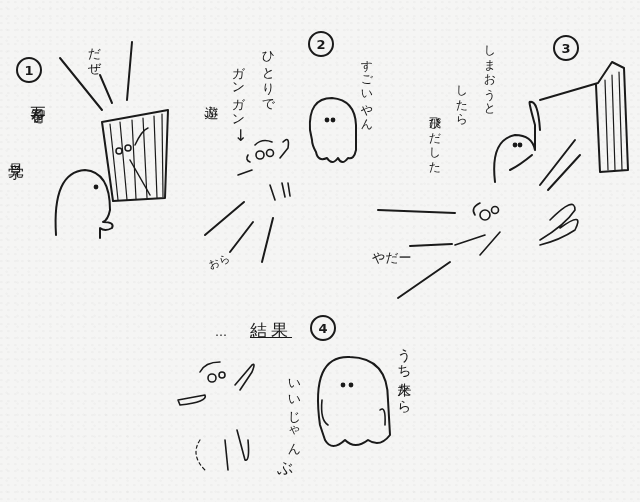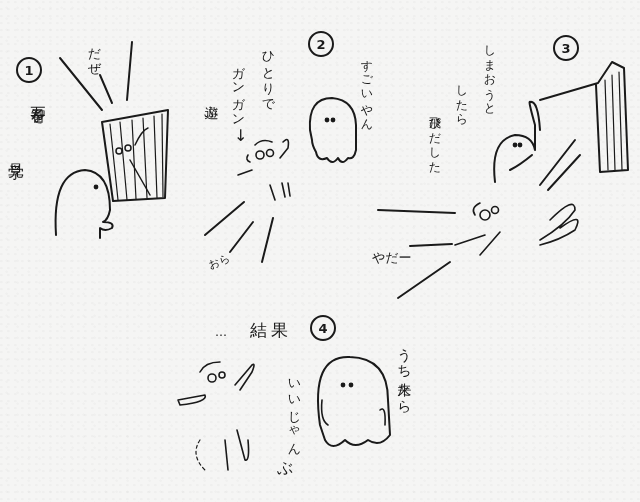--- a/index.html
+++ b/index.html
@@ -122,16 +122,16 @@
 <div class="ht" style="left:234px;top:128px;font-size:16px;">↓</div>
 <div class="vt" style="left:361px;top:52px;font-size:12px;">すごいやん</div>
 <div class="ht" style="left:208px;top:256px;font-size:11px;transform:rotate(-20deg);">おら</div>
 
 <div class="vt" style="left:484px;top:36px;font-size:12px;">しまおうと</div>
 <div class="vt" style="left:456px;top:76px;font-size:12px;">したら</div>
 <div class="vt" style="left:429px;top:108px;font-size:12px;">飛びだした</div>
 <div class="ht" style="left:372px;top:238px;font-size:13px;margin-top:13px;">やだー</div>
 
 <div class="ht" style="left:215px;top:326px;font-size:12px;">…</div>
-<div class="ht" style="left:250px;top:322px;font-size:17px;letter-spacing:4px;">結果</div>
+<div class="ht" style="left:250px;top:322px;font-size:17px;letter-spacing:4px;text-decoration:underline;">結果</div>
 <div class="vt" style="left:398px;top:338px;font-size:14px;">うち来たら</div>
 <div class="vt" style="left:288px;top:370px;font-size:13px;">いいじゃん</div>
 <div class="ht" style="left:277px;top:460px;font-size:16px;">ぶ</div>
 
 </body></html>

